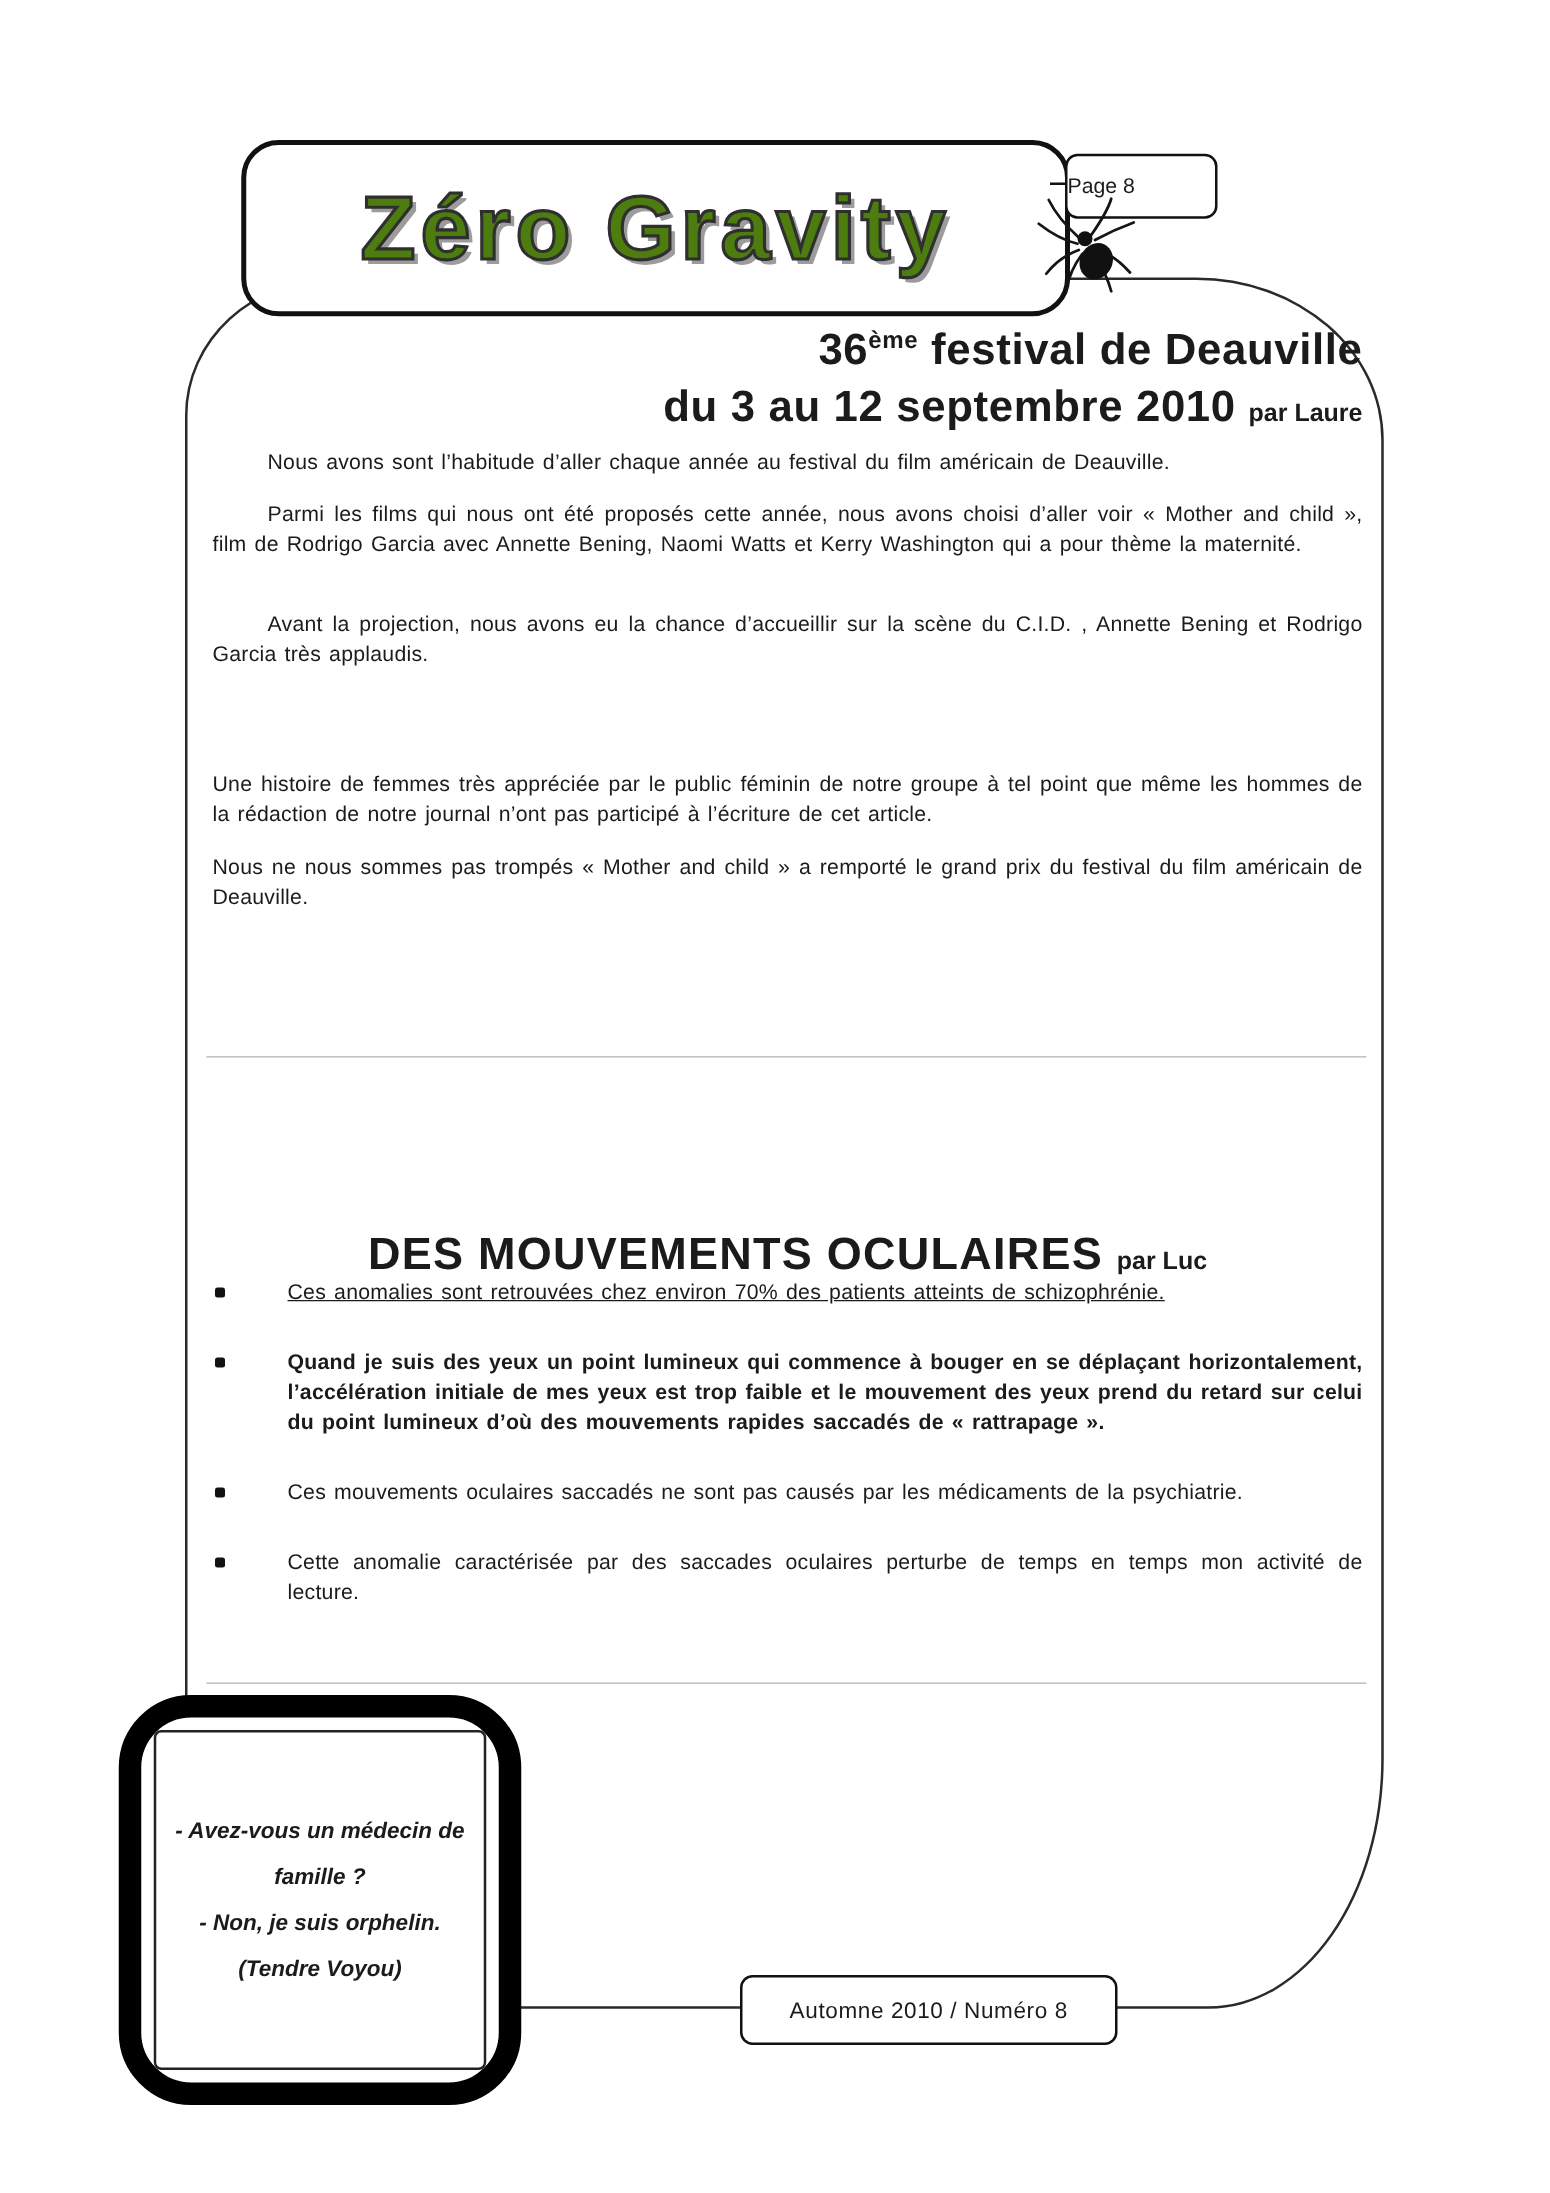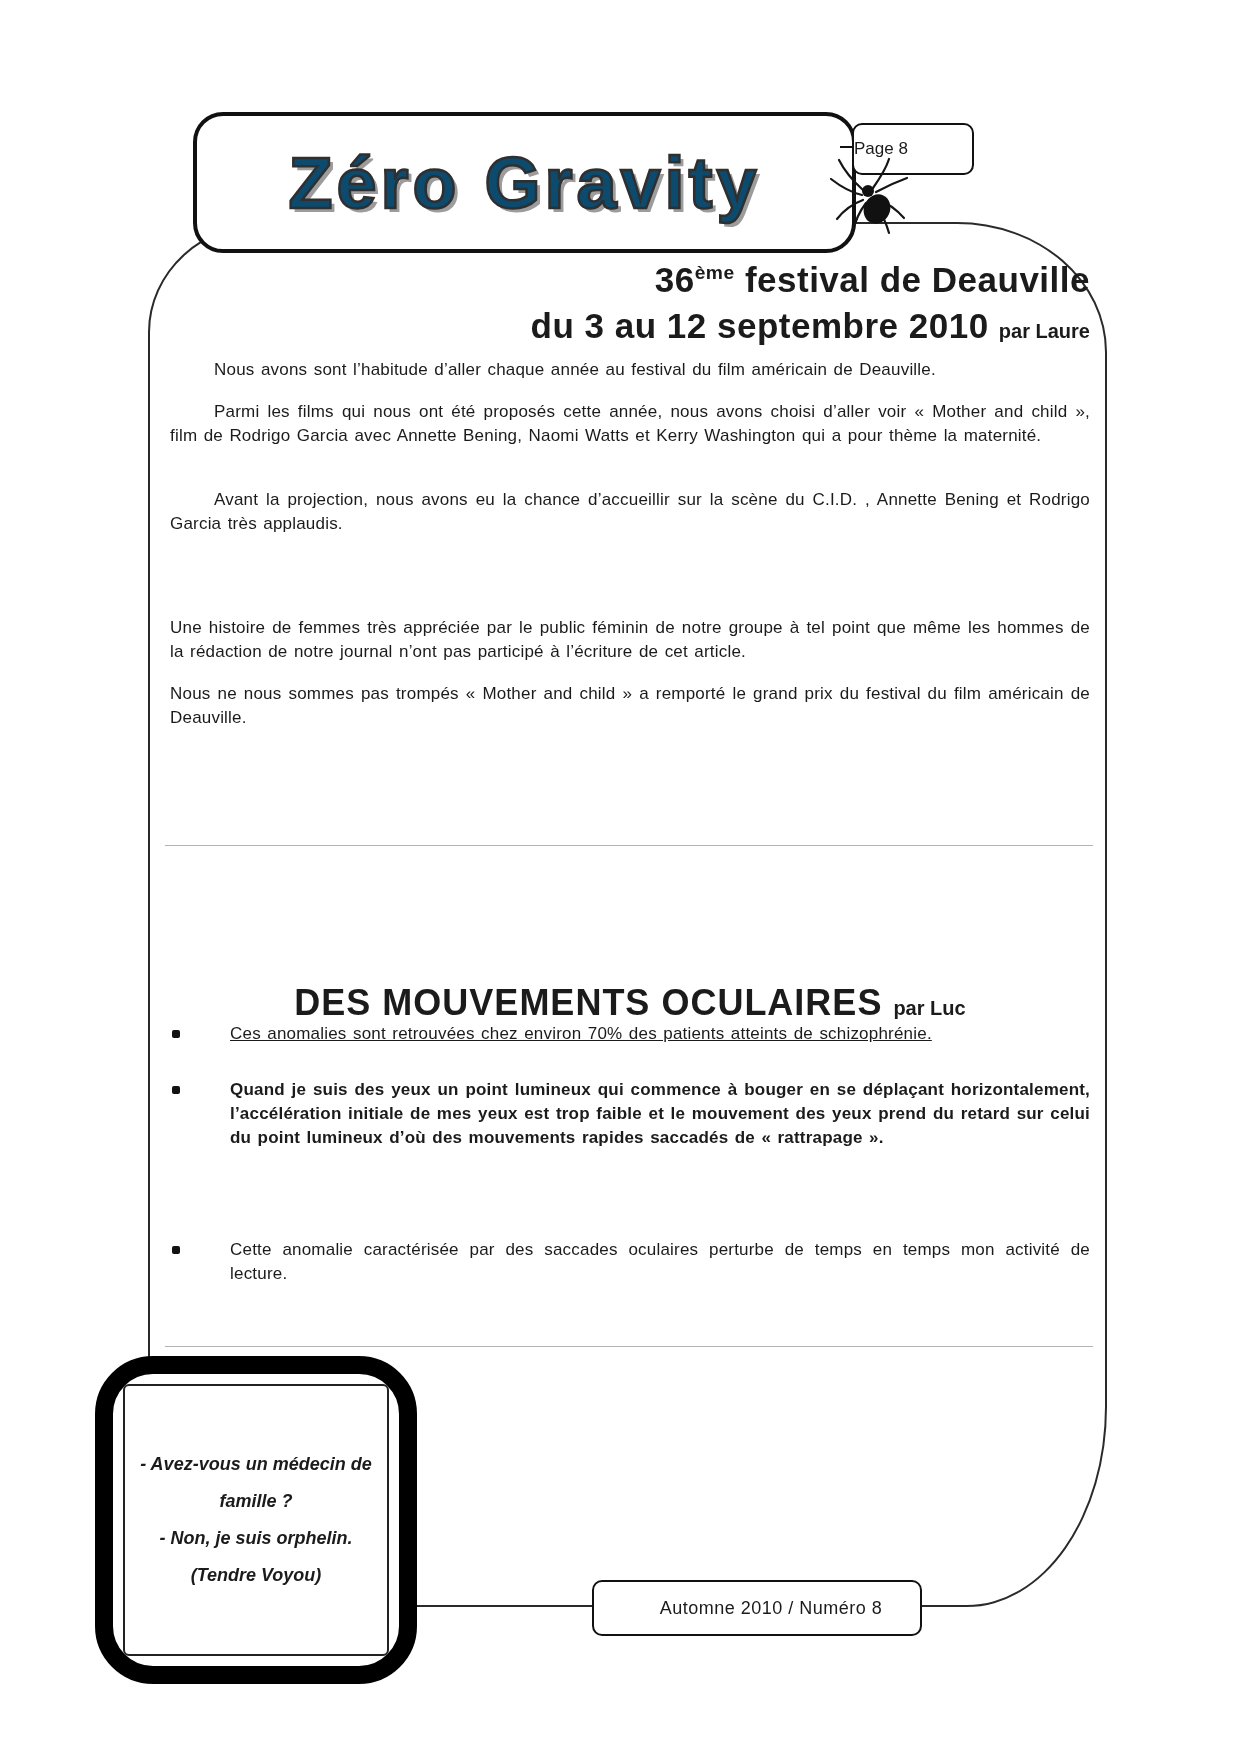--- a/index.html
+++ b/index.html
@@ -7,21 +7,21 @@
         font-family:"Liberation Sans",sans-serif;color:#1b1b1b;}
 
   
   .main-container{position:absolute;left:148px;top:222px;width:955px;height:1381px;
         border:2px solid #2a2a2a;background:#fff;
         border-radius:120px 150px 140px 50px / 110px 130px 200px 50px;}
 
   
   .logo-box{position:absolute;left:193px;top:112px;width:655px;height:133px;background:#fff;
         border:4px solid #111;border-radius:30px;display:flex;align-items:center;justify-content:center;}
-  .logo-text{font-size:72px;font-weight:bold;letter-spacing:4px;color:#0c4a6e;
+  .logo-text{font-size:72px;font-weight:bold;letter-spacing:4px;color:#4d7c0f;
         -webkit-text-stroke:2.5px #2f2f2f;text-shadow:4px 4px 0 #9c9c9c;white-space:nowrap;}
   .connector{position:absolute;left:840px;top:146px;width:16px;height:2px;background:#111;}
   .page8-box{position:absolute;left:852px;top:123px;width:118px;height:48px;background:#fff;
         border:2.5px solid #111;border-radius:10px;display:flex;align-items:center;justify-content:flex-start;
         font-size:17px;}
   .spider{position:absolute;left:828px;top:156px;}
 
   
   .a1-title{position:absolute;left:170px;top:250px;width:920px;text-align:right;
         font-size:35px;font-weight:bold;line-height:46px;letter-spacing:0.5px;}
@@ -51,21 +51,21 @@
   .joke-box{position:absolute;left:95px;top:1356px;width:286px;height:292px;background:#fff;
         border:18px solid #000;border-radius:58px;}
   .joke-inner{position:absolute;left:10px;top:10px;right:10px;bottom:10px;border:2px solid #222;
         border-radius:6px;display:flex;flex-direction:column;justify-content:center;
         text-align:center;font-weight:bold;font-style:italic;font-size:18px;line-height:37px;
         padding:0 10px;}
 
   
   .footer-box{position:absolute;left:592px;top:1580px;width:298px;height:52px;background:#fff;
         border:2.5px solid #111;border-radius:10px;display:flex;align-items:center;justify-content:center;
-        font-size:18px;letter-spacing:0.5px;padding-left:28px;}
+        font-size:18px;letter-spacing:0.5px;}
 </style>
 </head>
 <body>
 
 <div class="page">
 
   <div class="main-container"></div>
 
   <div class="logo-box">
     <div class="logo-text">Zéro Gravity</div>
@@ -110,20 +110,24 @@
   </div>
 
   <div class="bullet-item b1">
     <span class="bullet-dot"></span>
     <p class="bullet-text">Ces anomalies sont retrouvées chez environ 70% des patients atteints de schizophrénie.</p>
   </div>
   <div class="bullet-item b2">
     <span class="bullet-dot"></span>
     <p class="bullet-text">Quand je suis des yeux un point lumineux qui commence à bouger en se déplaçant horizontale­ment, l’accélération initiale de mes yeux est trop faible et le mouvement des yeux prend du re­tard sur celui du point lumineux d’où des mouvements rapides saccadés de « rattrapage ».</p>
   </div>
+  <div class="bullet-item b3">
+    <span class="bullet-dot"></span>
+    <p class="bullet-text">Ces mouvements oculaires saccadés ne sont pas causés par les médicaments de la psychiatrie.</p>
+  </div>
   <div class="bullet-item b4">
     <span class="bullet-dot"></span>
     <p class="bullet-text">Cette anomalie caractérisée par des saccades oculaires perturbe de temps en temps mon acti­vité de lecture.</p>
   </div>
 
   <div class="divider div2"></div>
 
   <div class="joke-box">
     <div class="joke-inner">
       <div>- Avez-vous un médecin de famille ?</div>

